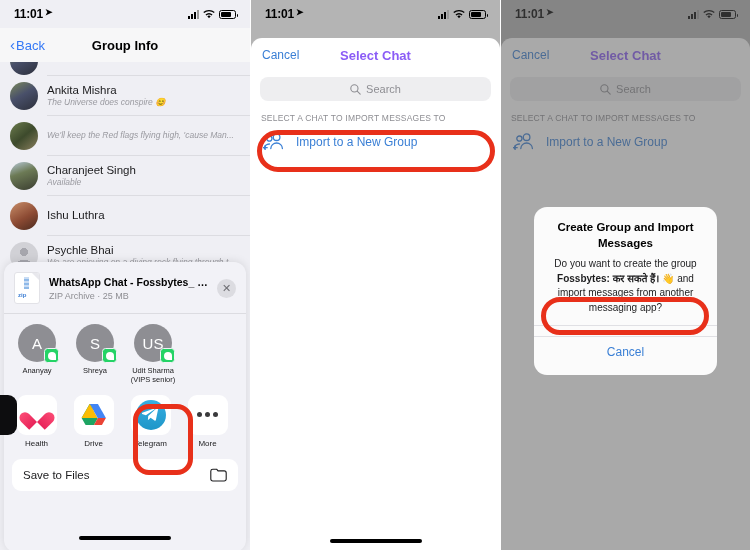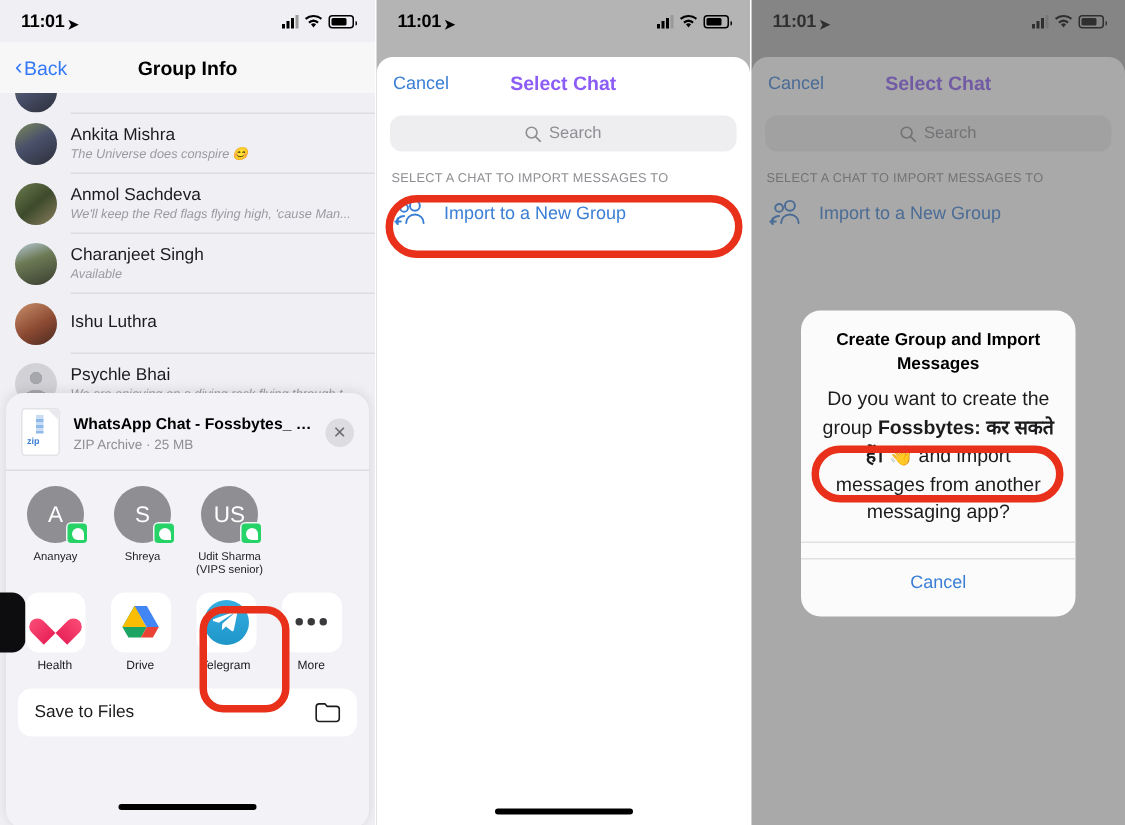--- a/index.html
+++ b/index.html
@@ -14,21 +14,21 @@
   .panel { position: relative; width: 250px; height: 550px; overflow: hidden; background: #fff; }
   .panel + .panel { border-left: 1px solid #ffffff; }
 
   
   .statusbar {
     position: absolute; top: 0; left: 0; right: 0; height: 28px;
     display: flex; align-items: center; justify-content: space-between;
     padding: 0 14px 0 14px; z-index: 40;
   }
   .sb-time { font-size: 12px; font-weight: 700; color: #000; letter-spacing: -0.2px;
-             display: flex; align-items: flex-end; gap: 2px; }
+             display: flex; align-items: flex-start; gap: 2px; }
   .sb-loc { font-size: 9px; }
   .sb-right { display: flex; align-items: center; gap: 4px; }
   .sb-cell { display: flex; align-items: flex-end; gap: 1px; height: 9px; }
   .sb-cell i { display: block; width: 2px; background: #000; }
   .sb-cell i:nth-child(1){height:3px}.sb-cell i:nth-child(2){height:5px}
   .sb-cell i:nth-child(3){height:7px}.sb-cell i:nth-child(4){height:9px;background:#999}
   .sb-batt { width: 17px; height: 9px; border: 1px solid #000; border-radius: 2.5px; position: relative; padding: 1px; }
   .sb-batt::after { content:""; position:absolute; right:-3px; top:3px; width:1.5px; height:3px; background:#000; border-radius:0 1px 1px 0;}
   .sb-batt span { display:block; height:100%; width: 80%; background:#000; border-radius:1px;}
 
@@ -137,21 +137,21 @@
   .ring-sq { position: absolute; border: 5px solid #e8301a; border-radius: 16px; z-index: 60; pointer-events: none; }
 
   .dim { position: absolute; inset: 0; background: rgba(90,90,90,0.52); z-index: 50; }
 
   
   .alert {
     position: absolute; z-index: 55; left: 33px; right: 33px; top: 207px;
     background: #fbfbfb; border-radius: 13px; padding: 13px 12px 9px 12px; text-align: center;
   }
   .alert-title { font-size: 11.5px; font-weight: 700; color: #000; line-height: 1.35; }
-  .alert-msg { font-size: 13px; color: #1c1c1e; line-height: 1.45; margin-top: 6px; }
+  .alert-msg { font-size: 10px; color: #1c1c1e; line-height: 1.45; margin-top: 6px; }
   .alert-msg b { font-weight: 700; }
   .alert-sep { height: 1px; background: #e0e0e4; margin: 10px -12px 0 -12px; }
   .alert-btn { font-size: 12px; color: #3a7fd5; padding: 8px 0 7px 0; }
   .alert-btn.bold { font-weight: 700; }
 
   .home-ind { position: absolute; bottom: 7px; left: 50%; transform: translateX(-50%);
               width: 92px; height: 4px; background: #000; border-radius: 3px; z-index: 70; }
   .home-ind.p1pos { bottom: 10px; }
 </style>
 </head>
@@ -203,21 +203,20 @@
         <div class="c-text">
           <div class="c-name">Ankita Mishra</div>
           <div class="c-sub">The Universe does conspire 😊</div>
         </div>
       </div>
       <div class="c-div"></div>
 
       <div class="contact-row">
         <div class="avatar av-b"></div>
         <div class="c-text">
-          <div class="c-name">Anmol Sachdeva</div>
           <div class="c-sub">We'll keep the Red flags flying high, 'cause Man...</div>
         </div>
       </div>
       <div class="c-div"></div>
 
       <div class="contact-row">
         <div class="avatar av-c"></div>
         <div class="c-text">
           <div class="c-name">Charanjeet Singh</div>
           <div class="c-sub">Available</div>

